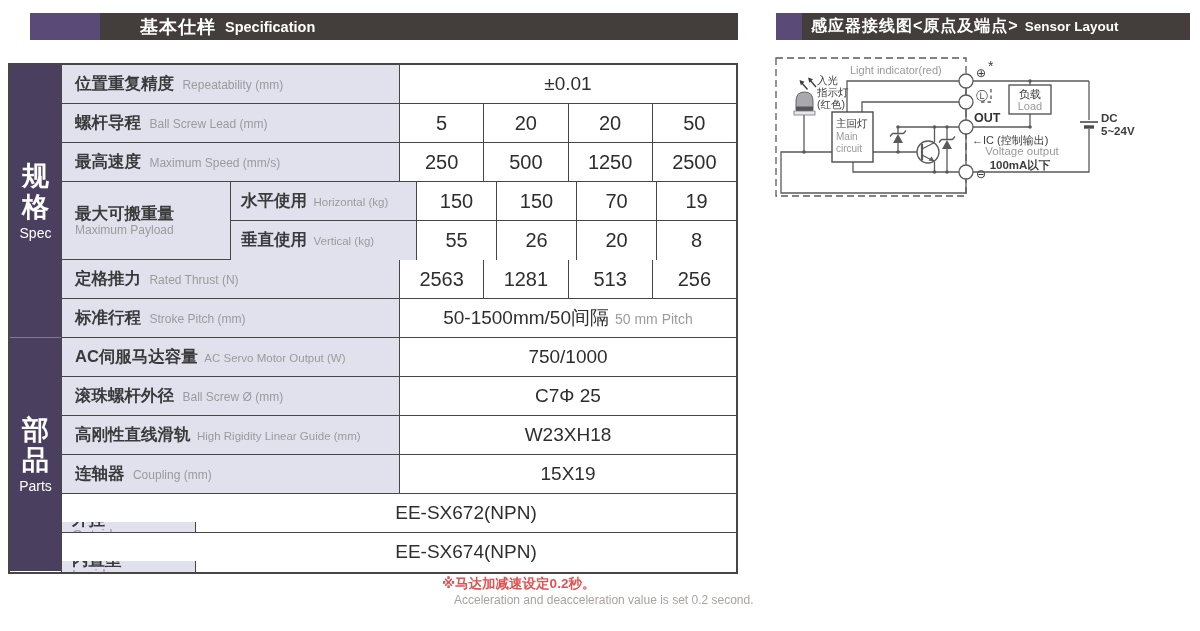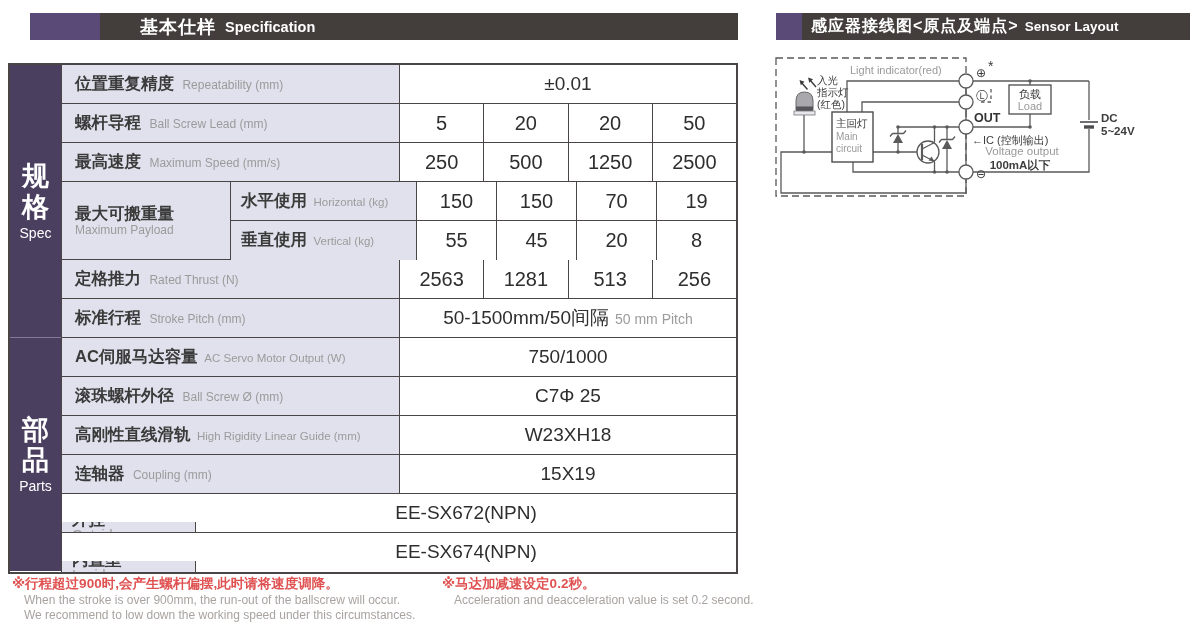--- a/index.html
+++ b/index.html
@@ -163,21 +163,21 @@
               <div class="vc">19</div>
             </div>
           </div>
           <div class="sub-row">
             <div class="sub-lc w186">
               <span class="zh">垂直使用</span>
               <span class="en">Vertical (kg)</span>
             </div>
             <div class="vals">
               <div class="vc">55</div>
-              <div class="vc">45</div>
+              <div class="vc">26</div>
               <div class="vc">20</div>
               <div class="vc">8</div>
             </div>
           </div>
         </div>
       </div>
 
       <div class="t-row">
         <div class="lc">
           <span class="zh">定格推力</span>
@@ -261,25 +261,20 @@
             <div class="vspan">
                 <span>EE-SX674(NPN)</span>
               </div>
           </div>
         </div>
       </div>
 
     </div>
   </div>
 
-  <div class="note note1">
-    <div class="r">※行程超过900时,会产生螺杆偏摆,此时请将速度调降。</div>
-    <div class="g">When the stroke is over 900mm, the run-out of the ballscrew will occur.</div>
-    <div class="g">We recommend to low down the working speed under this circumstances.</div>
-  </div>
   <div class="note note2">
     <div class="r">※马达加减速设定0.2秒。</div>
     <div class="g">Acceleration and deacceleration value is set 0.2 second.</div>
   </div>
 
   <div class="diagram">
     <svg width="430" height="155" viewBox="0 0 430 155">
 
       <rect x="6" y="8" width="190" height="138" fill="none" stroke="#5a5a5a" stroke-width="1.3" stroke-dasharray="7 4"></rect>
 

